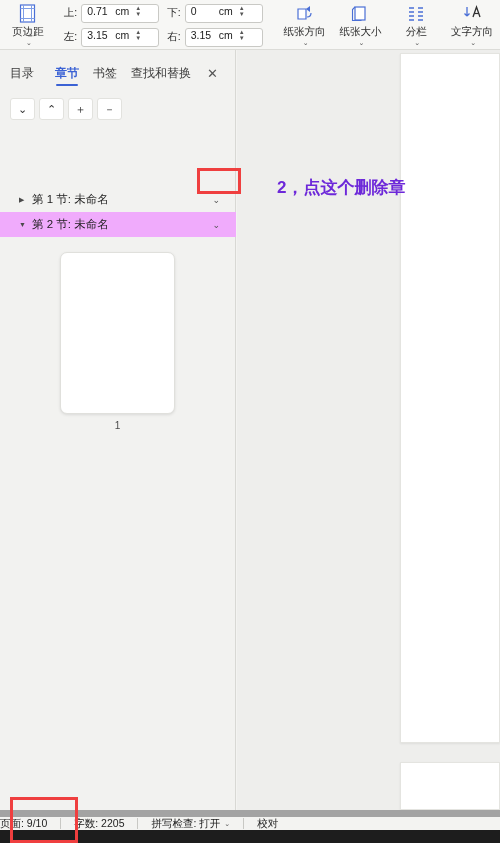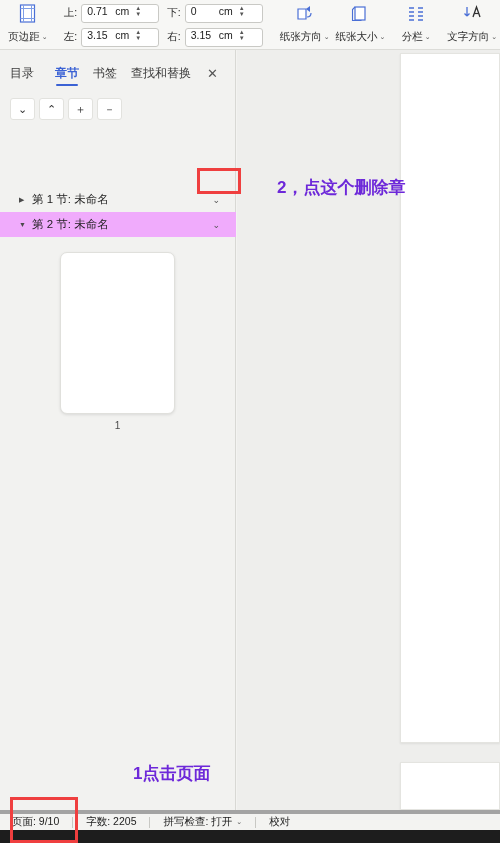--- a/index.html
+++ b/index.html
@@ -28,22 +28,22 @@
     display: flex; align-items: center;
   }
   .ribbon-row.r1 { top: 1px; }
   .ribbon-row.r2 { top: 25px; }
 
   .rb-icon-cell {
     width: 56px; display: flex; align-items: center; justify-content: center;
     height: 24px;
   }
   .rb-label-cell {
-    width: 56px; display: flex; align-items: center; justify-content: center;
-    height: 24px; font-size: 10.5px; color: #2b2b2b; white-space: nowrap;
+    width: 56px; display: flex; align-items: center; justify-content: flex-start;
+    height: 24px; font-size: 10.5px; color: #2b2b2b; white-space: nowrap; flex-direction: column;
   }
   .rb-label-cell .caret { font-size: 7px; margin-left: 2px; color: #555; }
 
   .margin-icon svg { display: block; }
 
   .field-group {
     display: flex; align-items: center; gap: 4px; height: 24px;
   }
   .field-label {
     font-size: 10.5px; color: #1f1f1f; white-space: nowrap;
@@ -159,23 +159,22 @@
     box-shadow: 0 1px 2px rgba(0,0,0,0.07);
   }
   .doc-page.p1 { top: 3px; height: 690px; }
   .doc-page.p2 { top: 712px; height: 48px; }
 
   
   .status-bar {
     position: absolute; left: 0; top: 810px;
     width: 500px; height: 20px;
     background: #f3f3f1;
-    border-top: 4px solid #a3a3a3;
+    border-top: 7px solid #a3a3a3;
     display: flex; align-items: center;
-    padding-left: 12px;
   }
   .status-item {
     font-size: 10.5px; color: #1c1c1c; white-space: nowrap;
   }
   .status-sep {
     width: 1px; height: 11px; background: #c8c8c4; margin: 0 13px;
   }
   .status-caret { font-size: 7px; color: #555; margin-left: 4px; }
 
   .taskbar {
@@ -388,15 +387,14 @@
     <span class="status-sep"></span>
     <span class="status-item">校对</span>
   </div>
 
   <div class="taskbar"></div>
 
   <div class="anno-box b2"></div>
   <div class="anno-text a2">2，点这个删除章</div>
 
   <div class="anno-box b1"></div>
-  <div class="anno-text a1">1点击页面</div>
 
 </div>
 
 </body></html>

